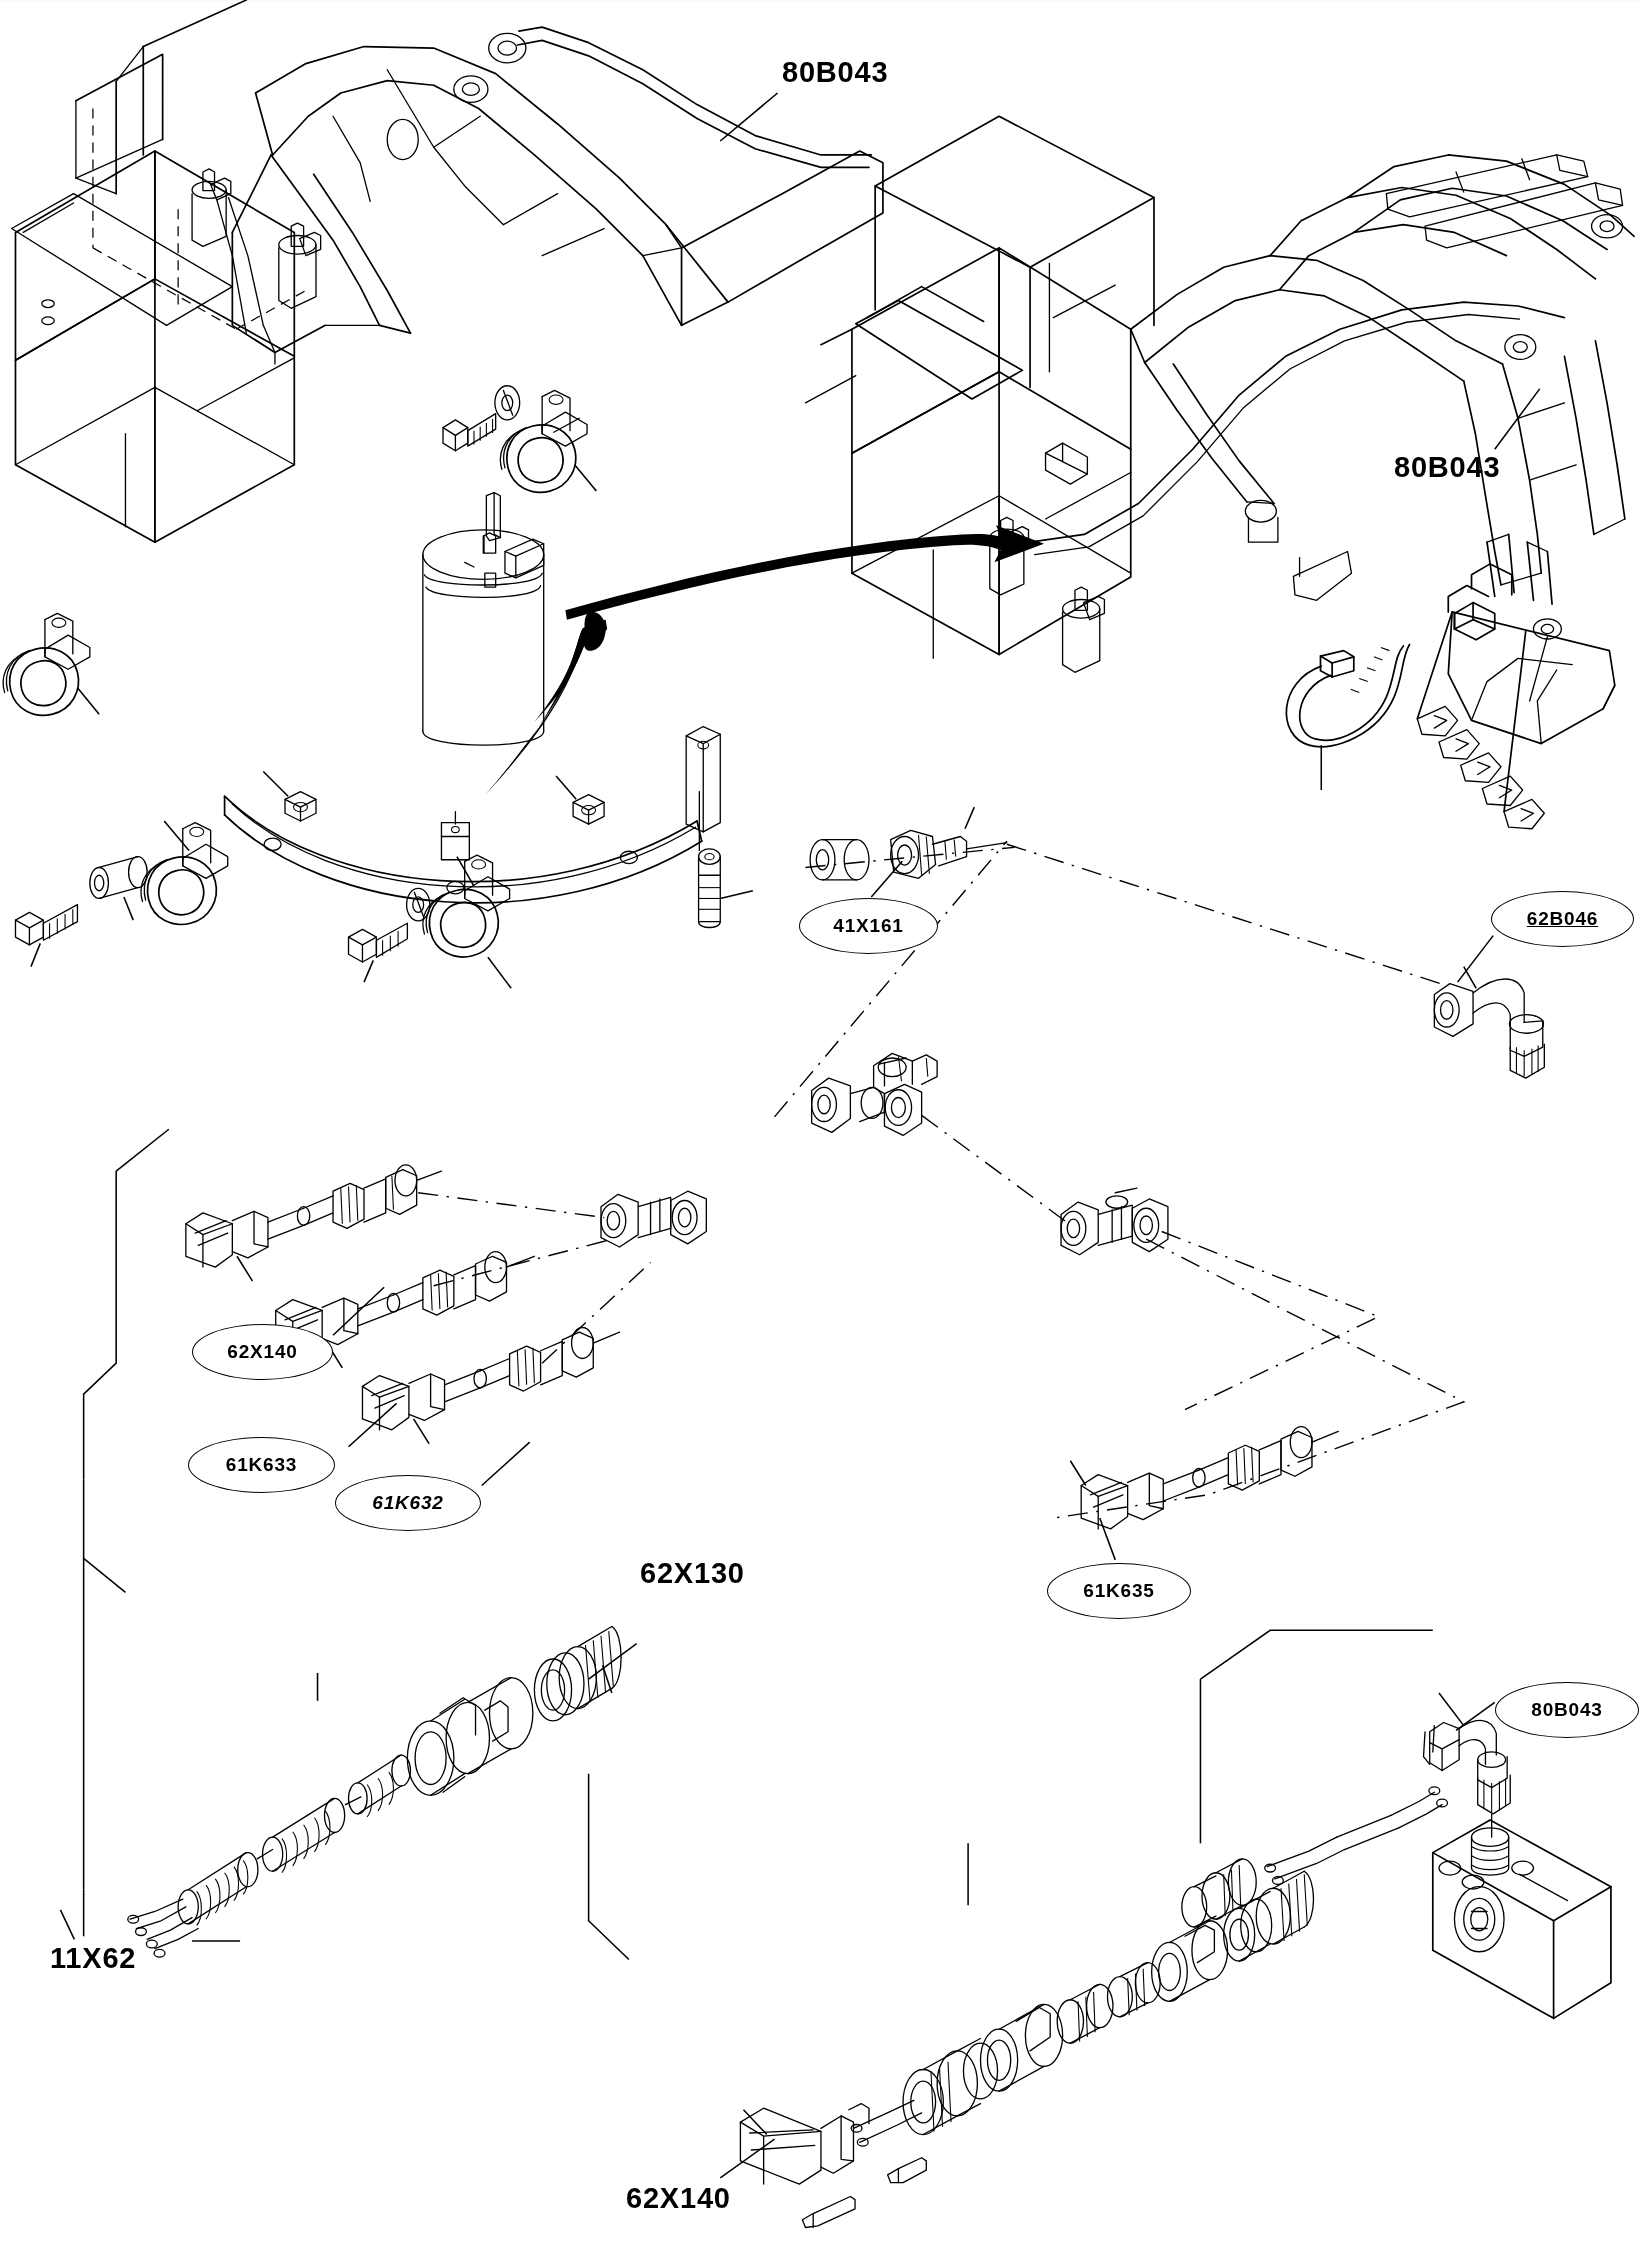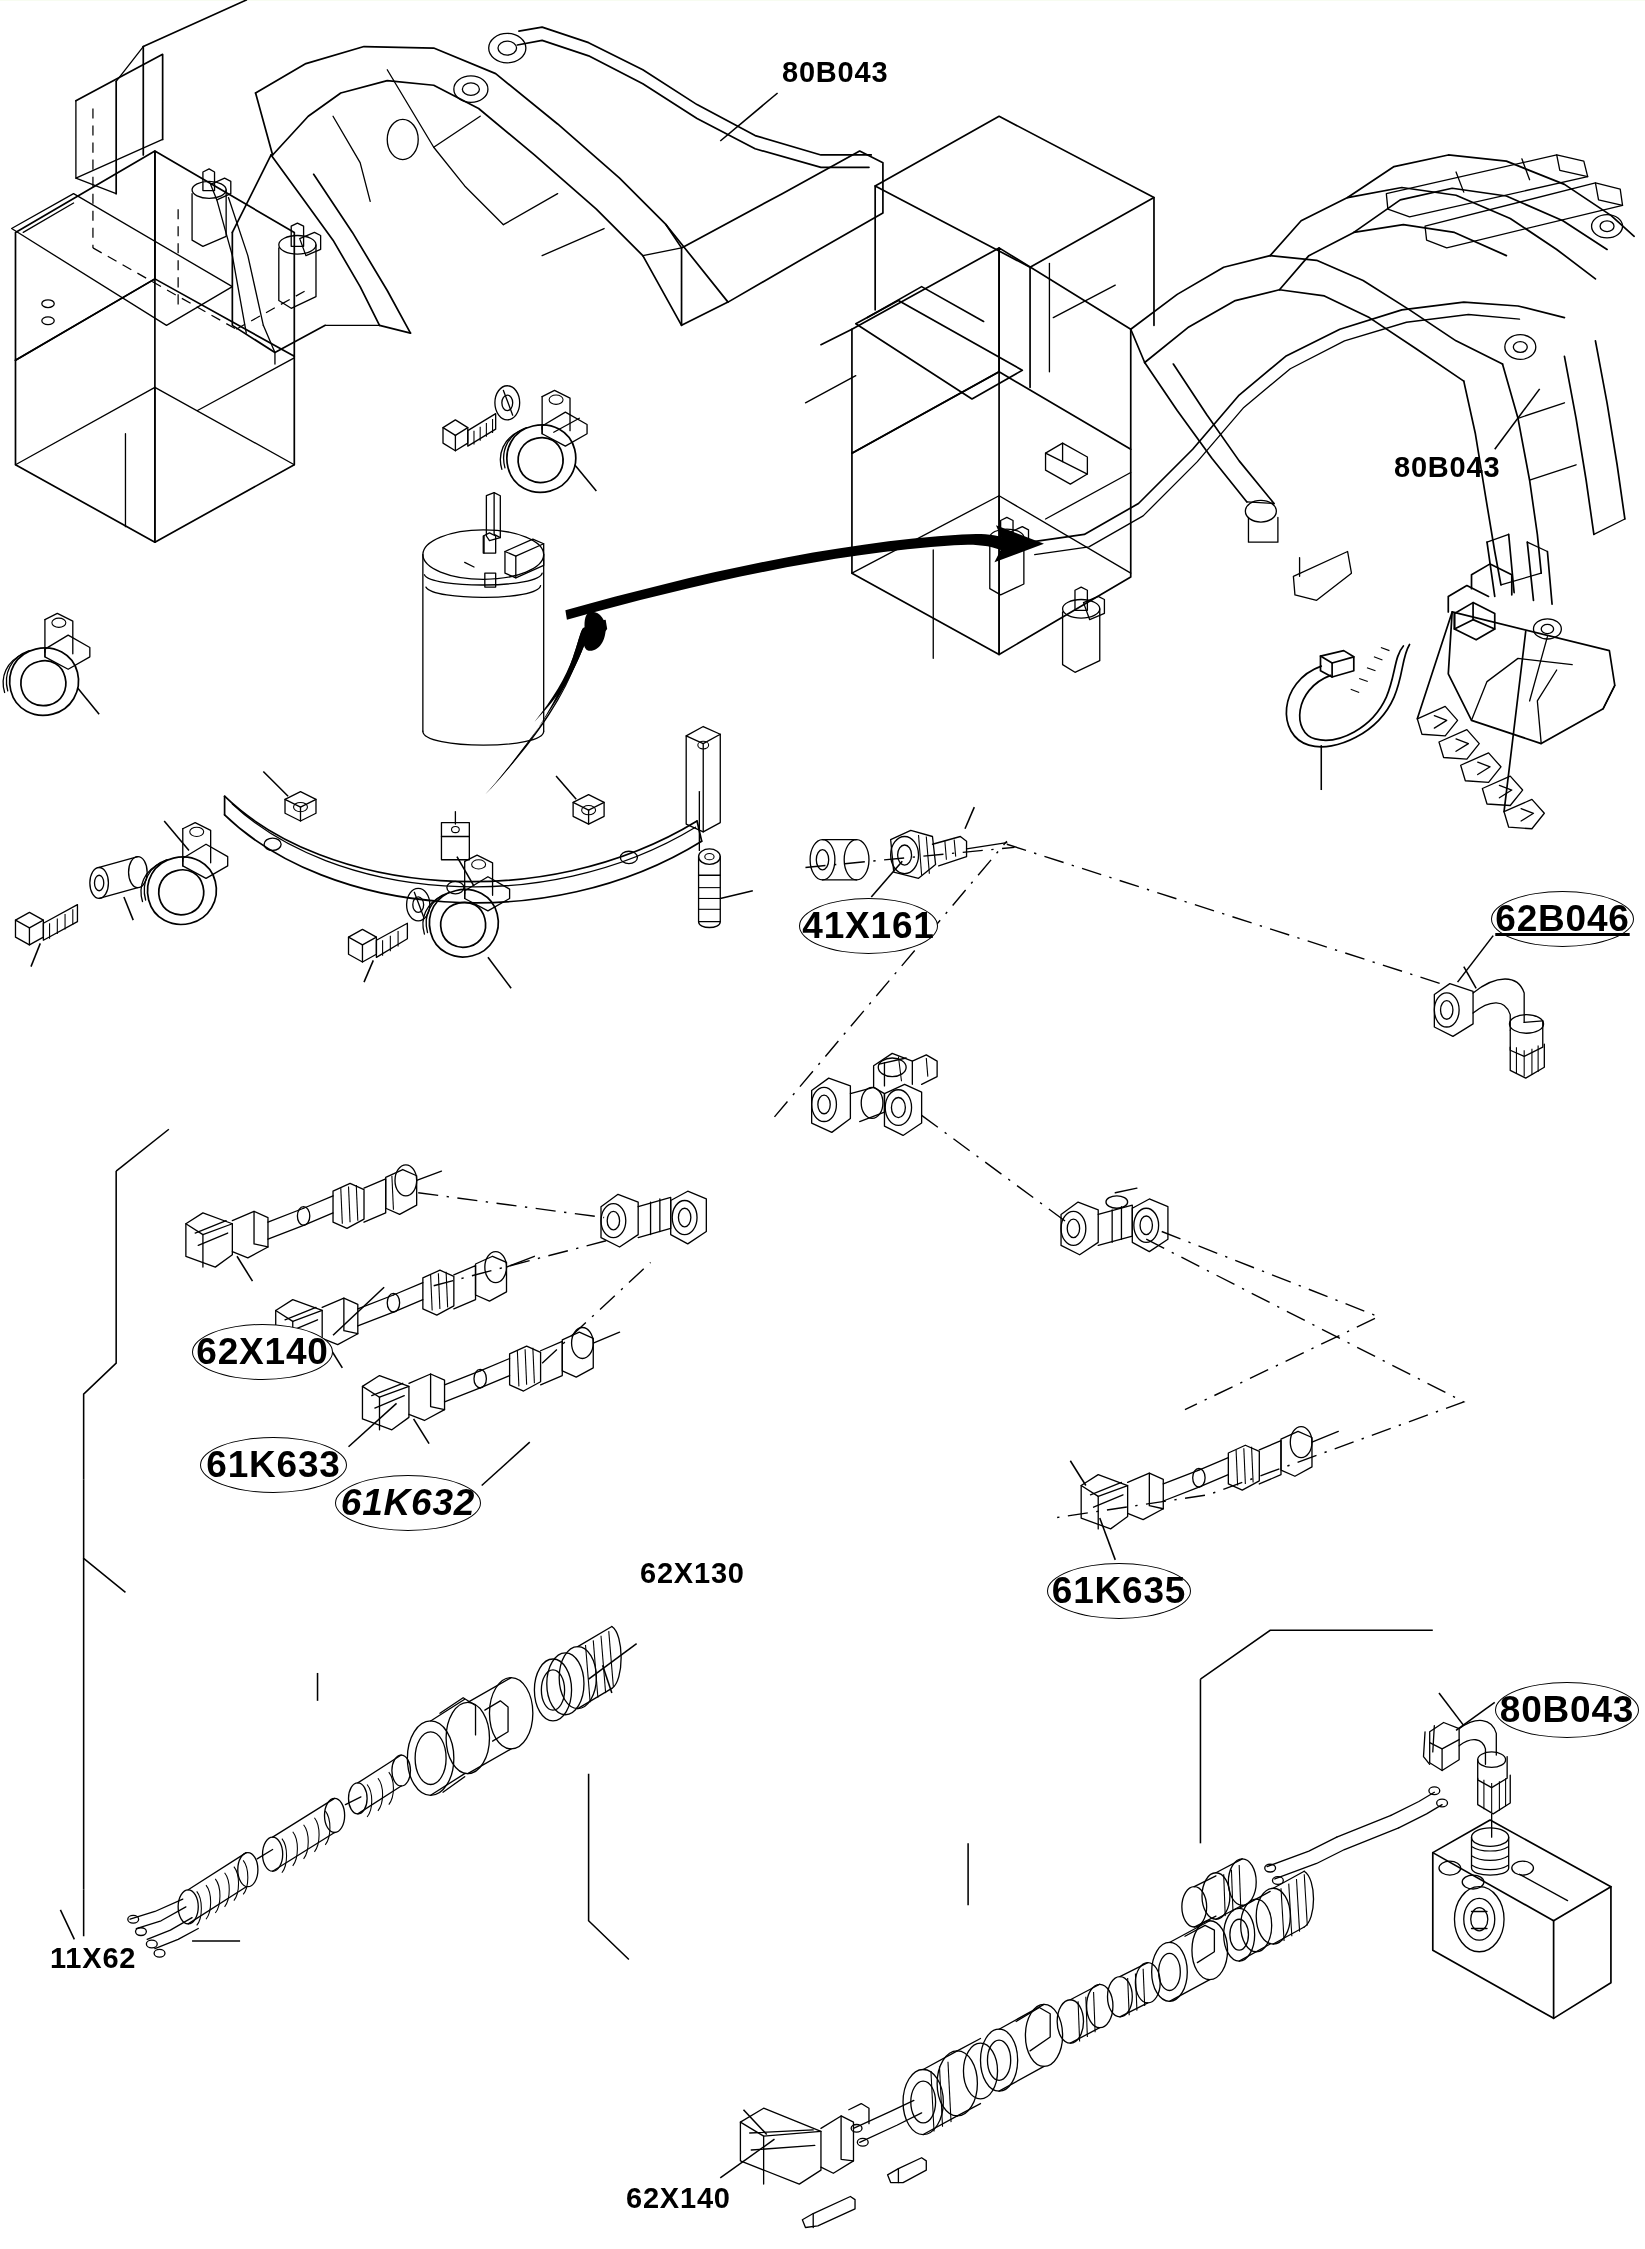--- a/index.html
+++ b/index.html
@@ -38,21 +38,21 @@
   .callout-oval {
     position: absolute;
     display: flex;
     align-items: center;
     justify-content: center;
     border: 1.5px solid #000000;
     border-radius: 50%;
     background: #ffffff;
     font-family: "Liberation Sans", sans-serif;
     font-weight: bold;
-    font-size: 37px;
+    font-size: 19px;
     letter-spacing: 0.8px;
     color: #000000;
     white-space: nowrap;
     box-sizing: border-box;
   }
 </style>
 </head>
 <body>
 
 <div id="sheet">
@@ -921,21 +921,21 @@
   <div class="callout-plain" style="left:782px; top:58px;">80B043</div>
 
   <div class="callout-plain" style="left:1394px; top:453px;">80B043</div>
 
   <div class="callout-oval" style="left:799px; top:898px; width:139px; height:56px;">41X161</div>
 
   <div class="callout-oval" style="left:1491px; top:891px; width:143px; height:56px;text-decoration:underline;">62B046</div>
 
   <div class="callout-oval" style="left:192px; top:1324px; width:141px; height:56px;">62X140</div>
 
-  <div class="callout-oval" style="left:200px; top:1437px; width:147px; height:56px;">61K633</div>
+  <div class="callout-oval" style="left:188px; top:1437px; width:147px; height:56px;">61K633</div>
 
   <div class="callout-oval" style="left:335px; top:1475px; width:146px; height:56px;font-style:italic;">61K632</div>
 
   <div class="callout-oval" style="left:1047px; top:1563px; width:144px; height:56px;">61K635</div>
 
   <div class="callout-plain" style="left:640px; top:1559px;">62X130</div>
 
   <div class="callout-oval" style="left:1495px; top:1682px; width:144px; height:56px;">80B043</div>
 
   <div class="callout-plain" style="left:36px; top:1944px;margin-left:14px;">11X62</div>

